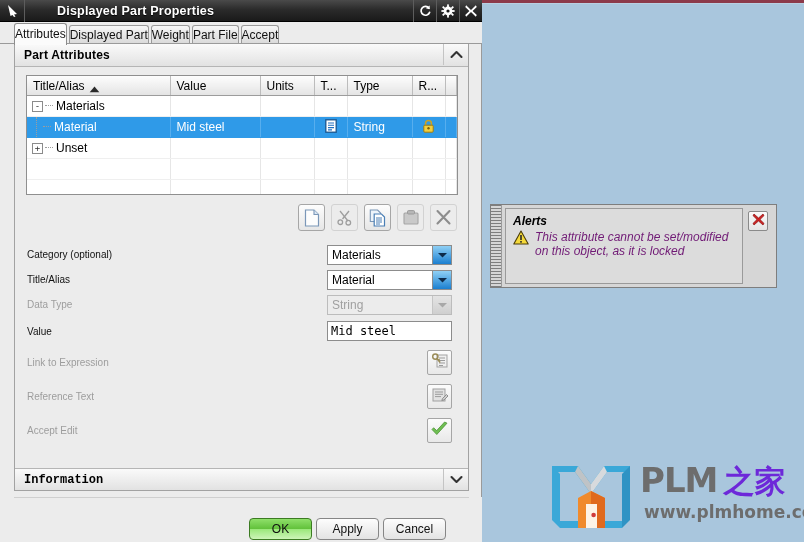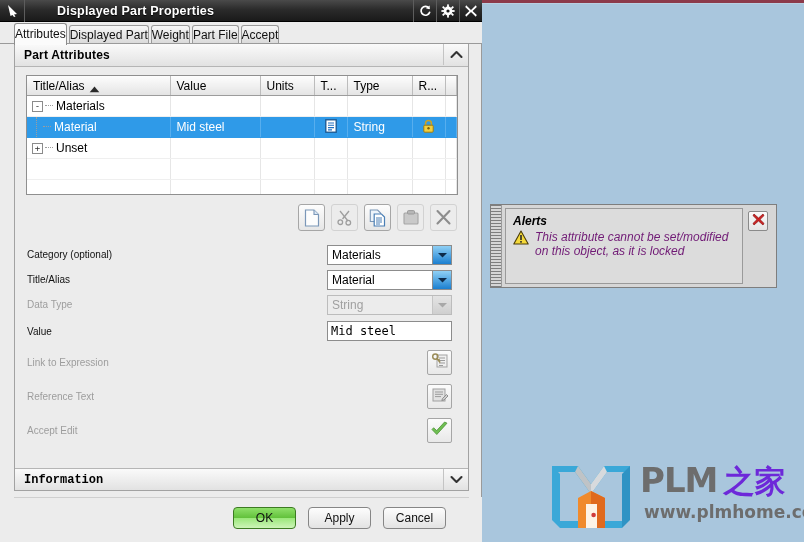--- a/index.html
+++ b/index.html
@@ -148,21 +148,21 @@
     background:linear-gradient(to bottom,#fafafa,#e2e2e2);
     border-top:1px solid #b5b5b5;display:flex;align-items:center;box-sizing:border-box;font-family:Liberation Mono, monospace;
   }
   .infobar .label{font-weight:bold;font-size:12px;padding-left:9px;}
   .infobar .chev{position:absolute;right:0;top:0;width:24px;height:21px;
     display:flex;align-items:center;justify-content:center;border-left:1px solid #c4c4c4;cursor:pointer;}
 
   
   .footer{position:absolute;left:0;top:497px;width:482px;height:45px;background:#ececec;}
   .footer .sep{position:absolute;left:14px;top:0;width:455px;height:1px;background:#cfcfcf;}
-  .footer .btns{position:absolute;right:36px;top:10px;display:flex;gap:12px;}
+  .footer .btns{position:absolute;right:36px;top:21px;display:flex;gap:4px;}
   .btn{
     height:22px;min-width:63px;padding:0 10px;border:1px solid #868686;border-radius:4px;
     background:linear-gradient(to bottom,#fdfdfd,#e3e3e3);
     font-size:12px;color:#111;display:flex;align-items:center;justify-content:center;cursor:pointer;
     box-sizing:border-box;
   }
   .btn.primary{
     background:linear-gradient(to bottom,#8fe06a 0%,#63c23c 48%,#9ce87c 52%,#cdf5b8 100%);
     border-color:#3c7b22;
   }

